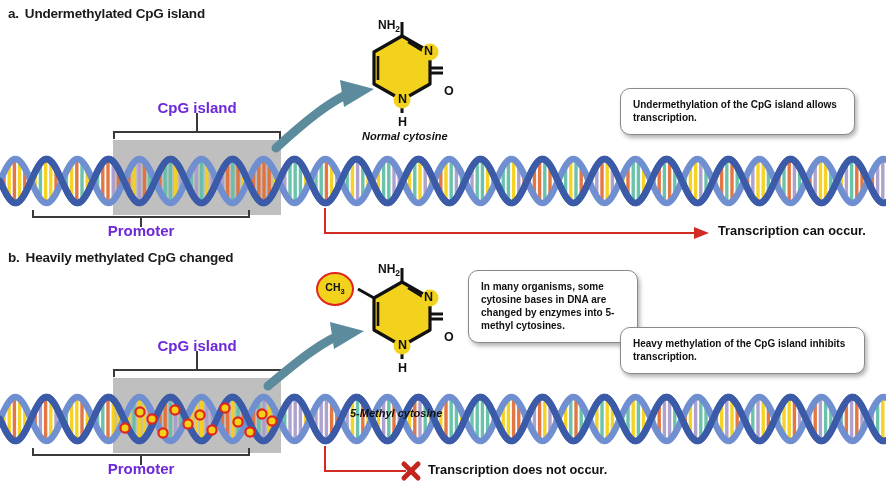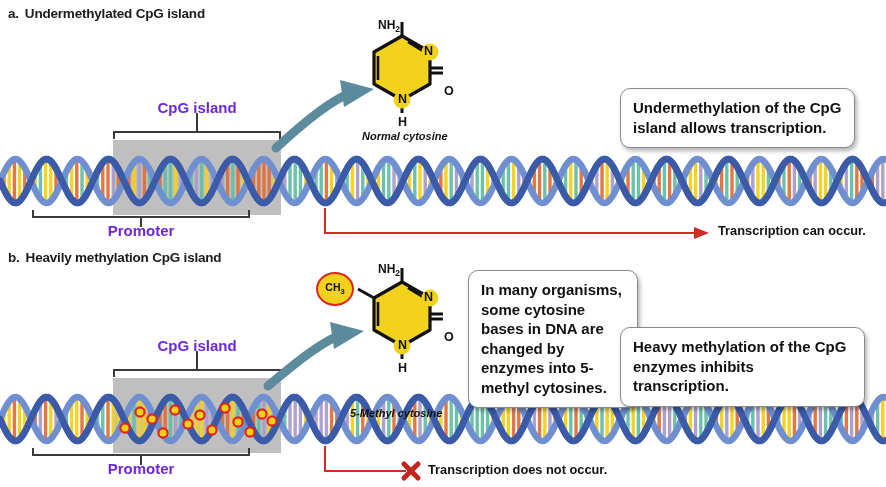--- a/index.html
+++ b/index.html
@@ -52,21 +52,21 @@
   .dna { position: absolute; }
 
   
   .callout {
     position: absolute;
     background: #fff;
     border: 1.4px solid #8a8a8a;
     border-radius: 10px;
     box-shadow: 2px 3px 4px rgba(0,0,0,0.30);
     padding: 9px 12px 10px 12px;
-    font-size: 15px;
+    font-size: 10px;
     font-weight: bold;
     line-height: 1.30;
     color: #111;
   }
 
   
   .mol-name {
     position: absolute;
     font-size: 11px;
     font-weight: bold;
@@ -319,21 +319,21 @@
   <div class="callout" style="left:620px; top:88px; width:235px;">Undermethylation of the CpG island allows transcription.</div>
 
   <div class="redline" style="left:324px; top:208px; width:2px; height:26px;"></div>
   <div class="redline" style="left:324px; top:232px; width:375px; height:2px;"></div>
   <svg class="abs" style="left:694px; top:225px;" width="18" height="16">
     <path d="M0,2 L15,8 L0,14 Z" fill="#d12b24"></path>
   </svg>
   <div class="result-text" style="left:718px; top:223px; width:150px;">Transcription can occur.</div>
 
   <div class="panel-title" style="left:8px; top:250px;">
-    <span class="lett">b.</span><span>Heavily methylation CpG island</span>
+    <span class="lett">b.</span><span>Heavily methylated CpG changed</span>
   </div>
 
   <div class="island-shade" style="left:113px; top:378px; width:168px; height:75px;"></div>
 
   <div class="bracket" style="left:113px; top:369px; width:168px; height:10px;">
     <div class="bar"></div>
       <div class="leg l"></div>
       <div class="leg r"></div>
   </div>
   <div class="abs" style="left:196px; top:351px; width:2px; height:19px; background:#3a3a3a;"></div>
@@ -551,21 +551,21 @@
     <span>NH</span><sub style="font-size:8.5px;">2</sub>
   </div>
   <div class="abs" style="left:424px; top:290px; font-size:12.5px; font-weight:bold; color:#111;">N</div>
   <div class="abs" style="left:444px; top:330px; font-size:12.5px; font-weight:bold; color:#111;">O</div>
   <div class="abs" style="left:398px; top:338px; font-size:12.5px; font-weight:bold; color:#111;">N</div>
   <div class="abs" style="left:398px; top:361px; font-size:12.5px; font-weight:bold; color:#111;">H</div>
   <div class="mol-name" style="left:350px; top:367px;margin-top:40px;">5-Methyl cytosine</div>
 
   <div class="callout" style="left:440px; top:270px; width:170px;margin-left:28px;">In many organisms, some cytosine bases in DNA are changed by enzymes into 5-methyl cytosines.</div>
 
-  <div class="callout" style="left:620px; top:327px; width:245px;">Heavy methylation of the CpG enzymes inhibits transcription.</div>
+  <div class="callout" style="left:620px; top:327px; width:245px;">Heavy methylation of the CpG island inhibits transcription.</div>
 
   <div class="redline" style="left:324px; top:446px; width:2px; height:26px;"></div>
   <div class="redline" style="left:324px; top:470px; width:82px; height:2px;"></div>
   <svg class="abs" style="left:400px; top:460px;" width="22" height="22">
     <line x1="4" y1="4" x2="18" y2="18" stroke="#c3261e" stroke-width="5" stroke-linecap="round"></line>
     <line x1="18" y1="4" x2="4" y2="18" stroke="#c3261e" stroke-width="5" stroke-linecap="round"></line>
   </svg>
   <div class="result-text" style="left:428px; top:462px; width:260px;">Transcription does not occur.</div>
 
 </div>

